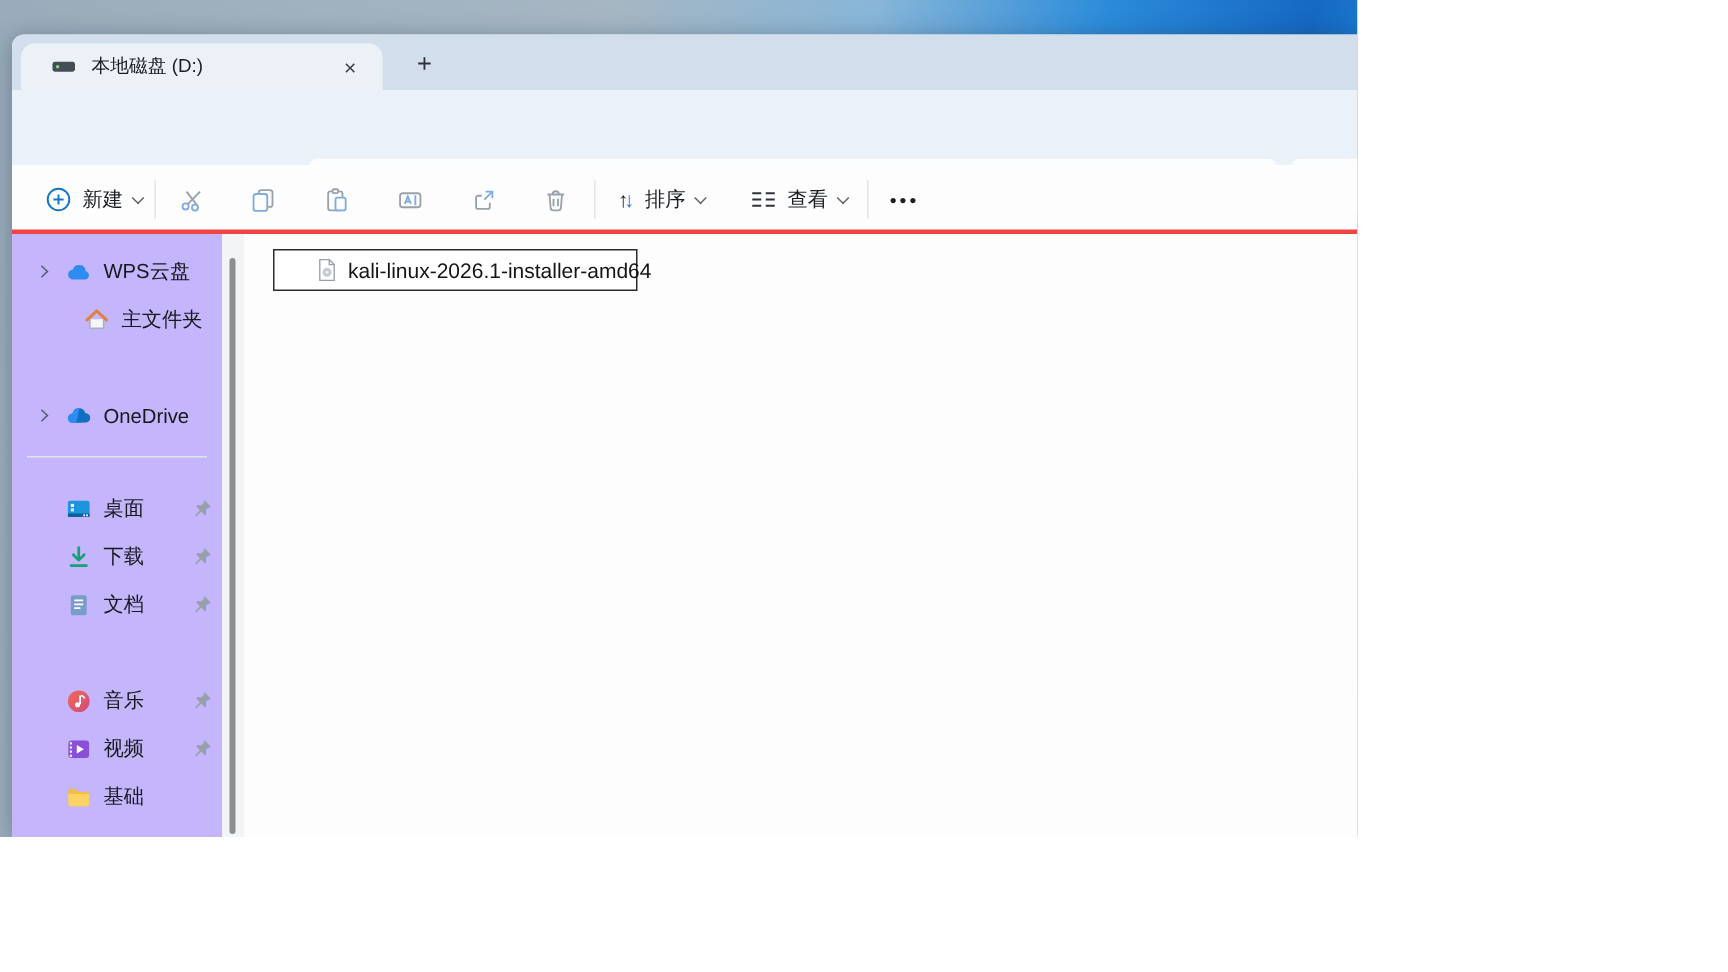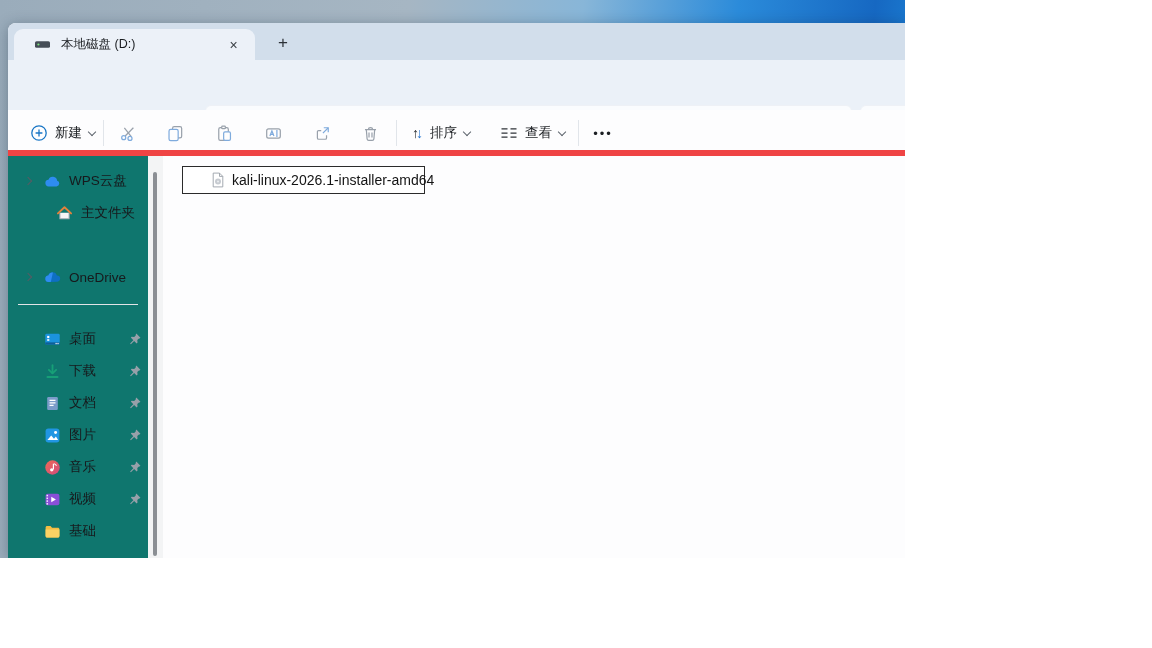--- a/index.html
+++ b/index.html
@@ -36,35 +36,35 @@
   .nav-btn.disabled { color:#a7adb4; }
   .addressbar { position:absolute; left:197px; top:45px; width:647px; height:36px; background:#fafcfe;
     border:1px solid #eef1f6; border-radius:6px; display:flex; align-items:center; padding-left:15px; }
   .crumb-sep { font-size:12px; color:#4e545b; }
   .crumb { font-size:13.5px; color:#1b1e22; white-space:nowrap; }
   .searchbox { position:absolute; left:852px; top:45px; width:130px; height:36px; background:#fafcfe;
     border:1px solid #eef1f6; border-radius:6px; display:flex; align-items:center; padding-left:16px;
     font-size:13.5px; color:#43484e; white-space:nowrap; overflow:hidden; }
 
   
-  .toolbar { position:absolute; left:0; top:87px; width:100%; height:46px; background:#fdfdfe; border-bottom:6px solid #ef4444; }
+  .toolbar { position:absolute; left:0; top:87px; width:100%; height:46px; background:#fdfdfe; border-bottom:3px solid #ef4444; }
   .tb-btn { position:absolute; top:6px; height:34px; border:none; background:transparent; display:flex;
     align-items:center; justify-content:center; gap:7px; border-radius:5px; }
   .tb-ico { width:34px; }
   .tb-label { font-size:13.5px; color:#1b1e22; white-space:nowrap; }
   .tb-sep { position:absolute; top:10px; width:1px; height:26px; background:#e1e5ea; }
   .chev { width:6px; height:6px; border-right:1.4px solid #5d646d; border-bottom:1.4px solid #5d646d;
     transform:rotate(45deg); margin-top:-3px; display:inline-block; }
   .sort-glyphs { font-size:14px; letter-spacing:-3px; margin-right:3px; }
   .sort-up { color:#1b1e22; } .sort-down { color:#2474cf; }
   .more-dots { font-size:13px; letter-spacing:2px; color:#1b1e22; }
 
   
   .body { position:absolute; left:0; top:133px; width:100%; height:402px; background:#fdfdfe; }
-  .sidebar { position:absolute; left:0; top:0; width:140px; height:100%; background:#0f766e;text-align:center; }
+  .sidebar { position:absolute; left:0; top:0; width:140px; height:100%; background:#c4b5fd;text-align:center; }
   .srow { position:absolute; left:0; width:140px; height:28px; display:flex; align-items:center; border-radius:4px; }
   .srow .chev-r { position:absolute; left:17px; width:6px; height:6px; border-right:1.3px solid #565c64;
     border-bottom:1.3px solid #565c64; transform:rotate(-45deg); }
   .srow .s-ico { position:absolute; left:36px; width:17px; height:17px; }
   .srow .s-label { position:absolute; left:61px; font-size:13.5px; color:#17191c; white-space:nowrap; }
   .srow .pin { position:absolute; right:6px; width:14px; height:14px; }
   .sb-divider { position:absolute; left:10px; top:148px; width:120px; height:1px; background:#e2e4e7; }
 
   .sb-scroll { position:absolute; left:140px; top:0; width:15px; height:100%; background:#f3f4f5; }
   .sb-thumb { position:absolute; left:5px; top:16px; width:4px; height:384px; background:#8b8f94; border-radius:2px; }
@@ -306,35 +306,20 @@
               </svg>
             </span>
             <span class="s-label">文档</span>
             <span class="pin">
               <svg width="14" height="14" viewBox="0 0 16 16">
                   <path d="M9.5 1.8l4.7 4.7-1 1-.7-.2-1.9 1.9.3 2.9-1 1-2.9-2.9-3.7 3.7-.9-.9 3.7-3.7-2.9-2.9 1-1 2.9.3 1.9-1.9-.2-.7z" fill="#97a0a9"></path>
                 </svg>
             </span>
           </div>
 
-          <div class="srow" style="top:265px;">
-            <span class="s-ico">
-              <svg width="17" height="17" viewBox="0 0 16 16">
-                <rect x="1.5" y="1.5" width="13" height="13" rx="2.6" fill="#2196e3"></rect>
-                <circle cx="10.9" cy="5.1" r="1.4" fill="#ffffff"></circle>
-                <path d="M3.2 12.3 6.8 8l2.6 3 1.8-2 2.1 3.3z" fill="#ffffff"></path>
-              </svg>
-            </span>
-            <span class="s-label">图片</span>
-            <span class="pin">
-              <svg width="14" height="14" viewBox="0 0 16 16">
-                  <path d="M9.5 1.8l4.7 4.7-1 1-.7-.2-1.9 1.9.3 2.9-1 1-2.9-2.9-3.7 3.7-.9-.9 3.7-3.7-2.9-2.9 1-1 2.9.3 1.9-1.9-.2-.7z" fill="#97a0a9"></path>
-                </svg>
-            </span>
-          </div>
 
           <div class="srow" style="top:297px;">
             <span class="s-ico">
               <svg width="17" height="17" viewBox="0 0 16 16">
                 <defs>
                     <linearGradient id="mg" x1="0" y1="0" x2="1" y2="1">
                       <stop offset="0" stop-color="#ef6a55"></stop>
                       <stop offset="1" stop-color="#cf4a7e"></stop>
                     </linearGradient>
                   </defs>

